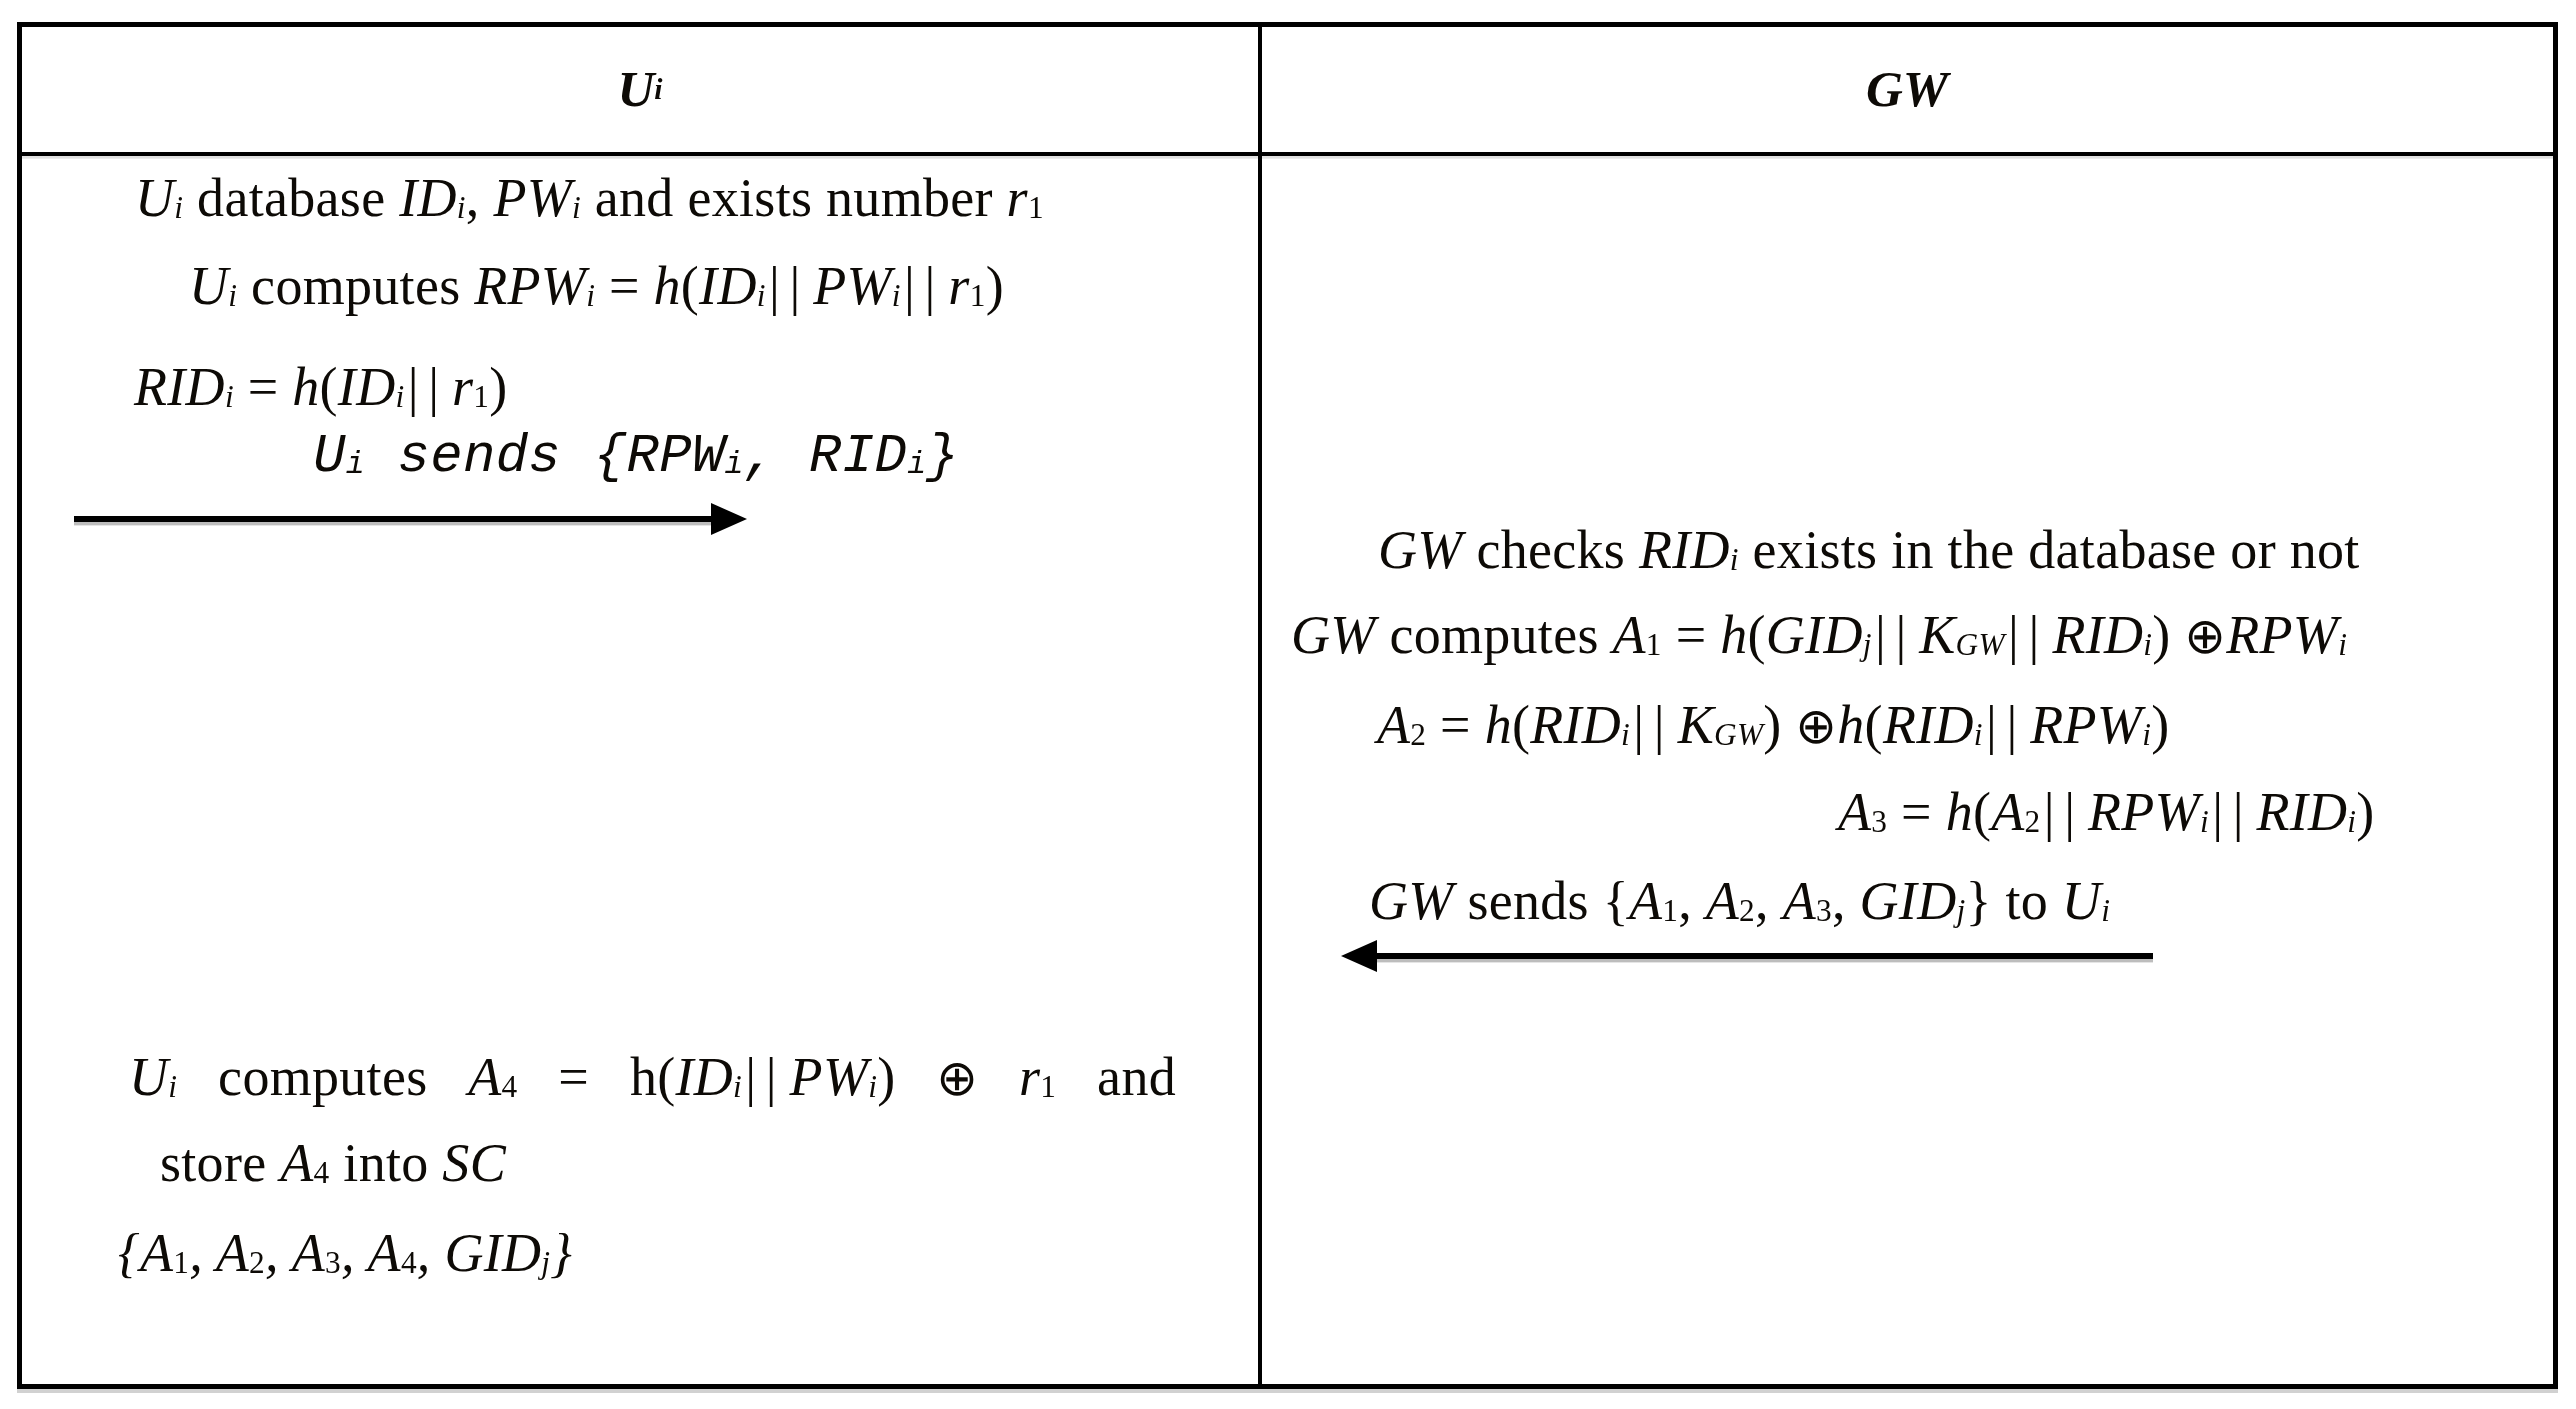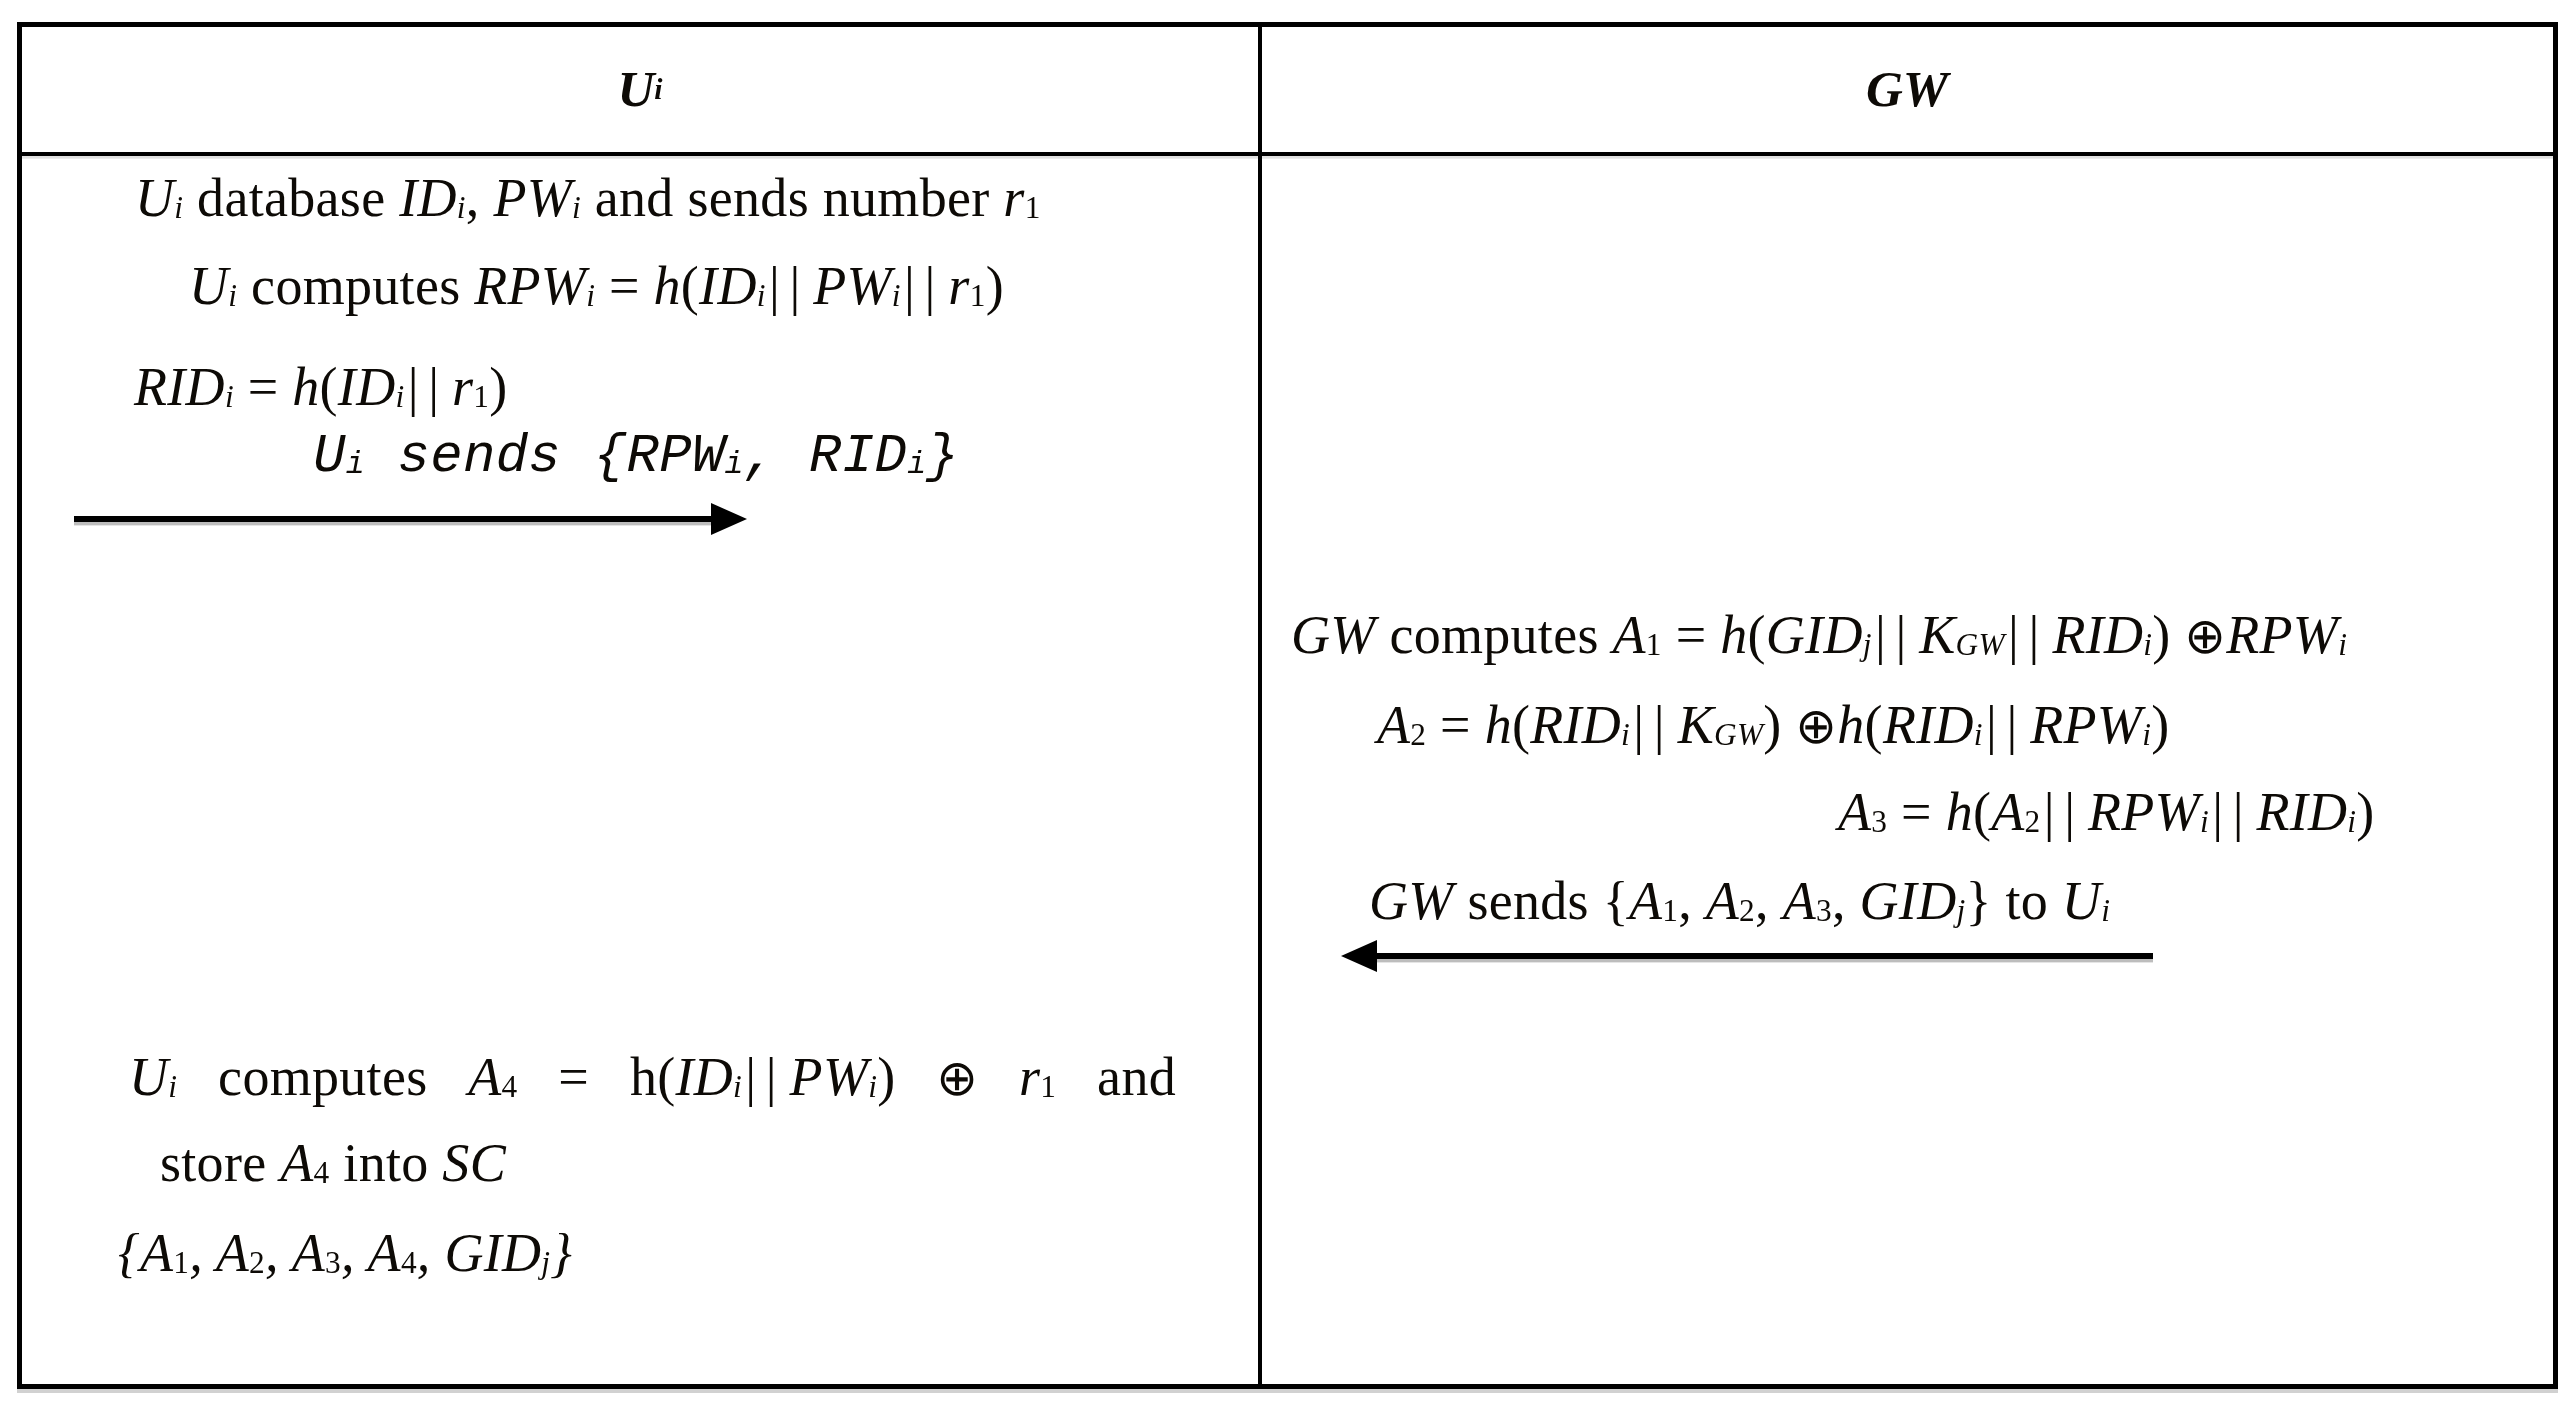--- a/index.html
+++ b/index.html
@@ -76,30 +76,31 @@
   <div class="hdr-cell hdr-left">
       <span class="t-it">U</span>
       <span class="t-subit">i</span>
     </div>
   <div class="hdr-cell hdr-right">
       <span class="t-it">GW</span>
     </div>
   <div class="hsep"></div>
   <div class="vdivider"></div>
 
-  <div class="line" style="left:113px; top:144px;"><span class="t-it">U</span><span class="t-subit">i</span><span class="t-rm"> database </span><span class="t-it">ID</span><span class="t-subit">i</span><span class="t-rm">, </span><span class="t-it">PW</span><span class="t-subit">i</span><span class="t-rm"> and sends number </span><span class="t-it">r</span><span class="t-sub">1</span></div>
+  <div class="line" style="left:113px; top:144px;"><span class="t-it">U</span><span class="t-subit">i</span><span class="t-rm"> database </span><span class="t-it">ID</span><span class="t-subit">i</span><span class="t-rm">, </span><span class="t-it">PW</span><span class="t-subit">i</span><span class="t-rm"> and exists number </span><span class="t-it">r</span><span class="t-sub">1</span></div>
   <div class="line" style="left:167px; top:232px;"><span class="t-it">U</span><span class="t-subit">i</span><span class="t-rm"> computes </span><span class="t-it">RPW</span><span class="t-subit">i</span><span class="t-rm"> = </span><span class="t-it">h</span><span class="t-rm">(</span><span class="t-it">ID</span><span class="t-subit">i</span><span class="t-bars">||</span><span class="t-it">PW</span><span class="t-subit">i</span><span class="t-bars">||</span><span class="t-it">r</span><span class="t-sub">1</span><span class="t-rm">)</span></div>
   <div class="line" style="left:112px; top:321px;margin-top:12px;"><span class="t-it">RID</span><span class="t-subit">i</span><span class="t-rm"> = </span><span class="t-it">h</span><span class="t-rm">(</span><span class="t-it">ID</span><span class="t-subit">i</span><span class="t-bars">||</span><span class="t-it">r</span><span class="t-sub">1</span><span class="t-rm">)</span></div>
   <div class="line" style="left:291px; top:403px;font-family:Liberation Mono, monospace;"><span class="t-it">U</span><span class="t-subit">i</span><span class="t-it"> sends {</span><span class="t-it">RPW</span><span class="t-subit">i</span><span class="t-it">, </span><span class="t-it">RID</span><span class="t-subit">i</span><span class="t-it">}</span></div>
 
   <div class="arrow arrow-right" style="left:52px; top:476px; width:673px;">
     <div class="shaft"></div>
     <div class="head"></div>
   </div>
 
+  <div class="line" style="left:1356px; top:496px;"><span class="t-it">GW</span><span class="t-rm"> checks </span><span class="t-it">RID</span><span class="t-subit">i</span><span class="t-rm"> exists in the database or not</span></div>
   <div class="line" style="left:1269px; top:581px;"><span class="t-it">GW</span><span class="t-rm"> computes </span><span class="t-it">A</span><span class="t-sub">1</span><span class="t-rm"> = </span><span class="t-it">h</span><span class="t-rm">(</span><span class="t-it">GID</span><span class="t-subit">j</span><span class="t-bars">||</span><span class="t-it">K</span><span class="t-subit">GW</span><span class="t-bars">||</span><span class="t-it">RID</span><span class="t-subit">i</span><span class="t-rm">) </span><span class="t-op">⊕</span><span class="t-it">RPW</span><span class="t-subit">i</span></div>
   <div class="line" style="left:1355px; top:671px;"><span class="t-it">A</span><span class="t-sub">2</span><span class="t-rm"> = </span><span class="t-it">h</span><span class="t-rm">(</span><span class="t-it">RID</span><span class="t-subit">i</span><span class="t-bars">||</span><span class="t-it">K</span><span class="t-subit">GW</span><span class="t-rm">) </span><span class="t-op">⊕</span><span class="t-it">h</span><span class="t-rm">(</span><span class="t-it">RID</span><span class="t-subit">i</span><span class="t-bars">||</span><span class="t-it">RPW</span><span class="t-subit">i</span><span class="t-rm">)</span></div>
   <div class="line" style="left:1816px; top:758px;"><span class="t-it">A</span><span class="t-sub">3</span><span class="t-rm"> = </span><span class="t-it">h</span><span class="t-rm">(</span><span class="t-it">A</span><span class="t-sub">2</span><span class="t-bars">||</span><span class="t-it">RPW</span><span class="t-subit">i</span><span class="t-bars">||</span><span class="t-it">RID</span><span class="t-subit">i</span><span class="t-rm">)</span></div>
   <div class="line" style="left:1347px; top:847px;"><span class="t-it">GW</span><span class="t-rm"> sends {</span><span class="t-it">A</span><span class="t-sub">1</span><span class="t-rm">, </span><span class="t-it">A</span><span class="t-sub">2</span><span class="t-rm">, </span><span class="t-it">A</span><span class="t-sub">3</span><span class="t-rm">, </span><span class="t-it">GID</span><span class="t-subit">j</span><span class="t-rm">} to </span><span class="t-it">U</span><span class="t-subit">i</span></div>
 
   <div class="arrow arrow-left" style="left:1319px; top:913px; width:812px;">
     <div class="shaft"></div>
     <div class="head"></div>
   </div>
 

